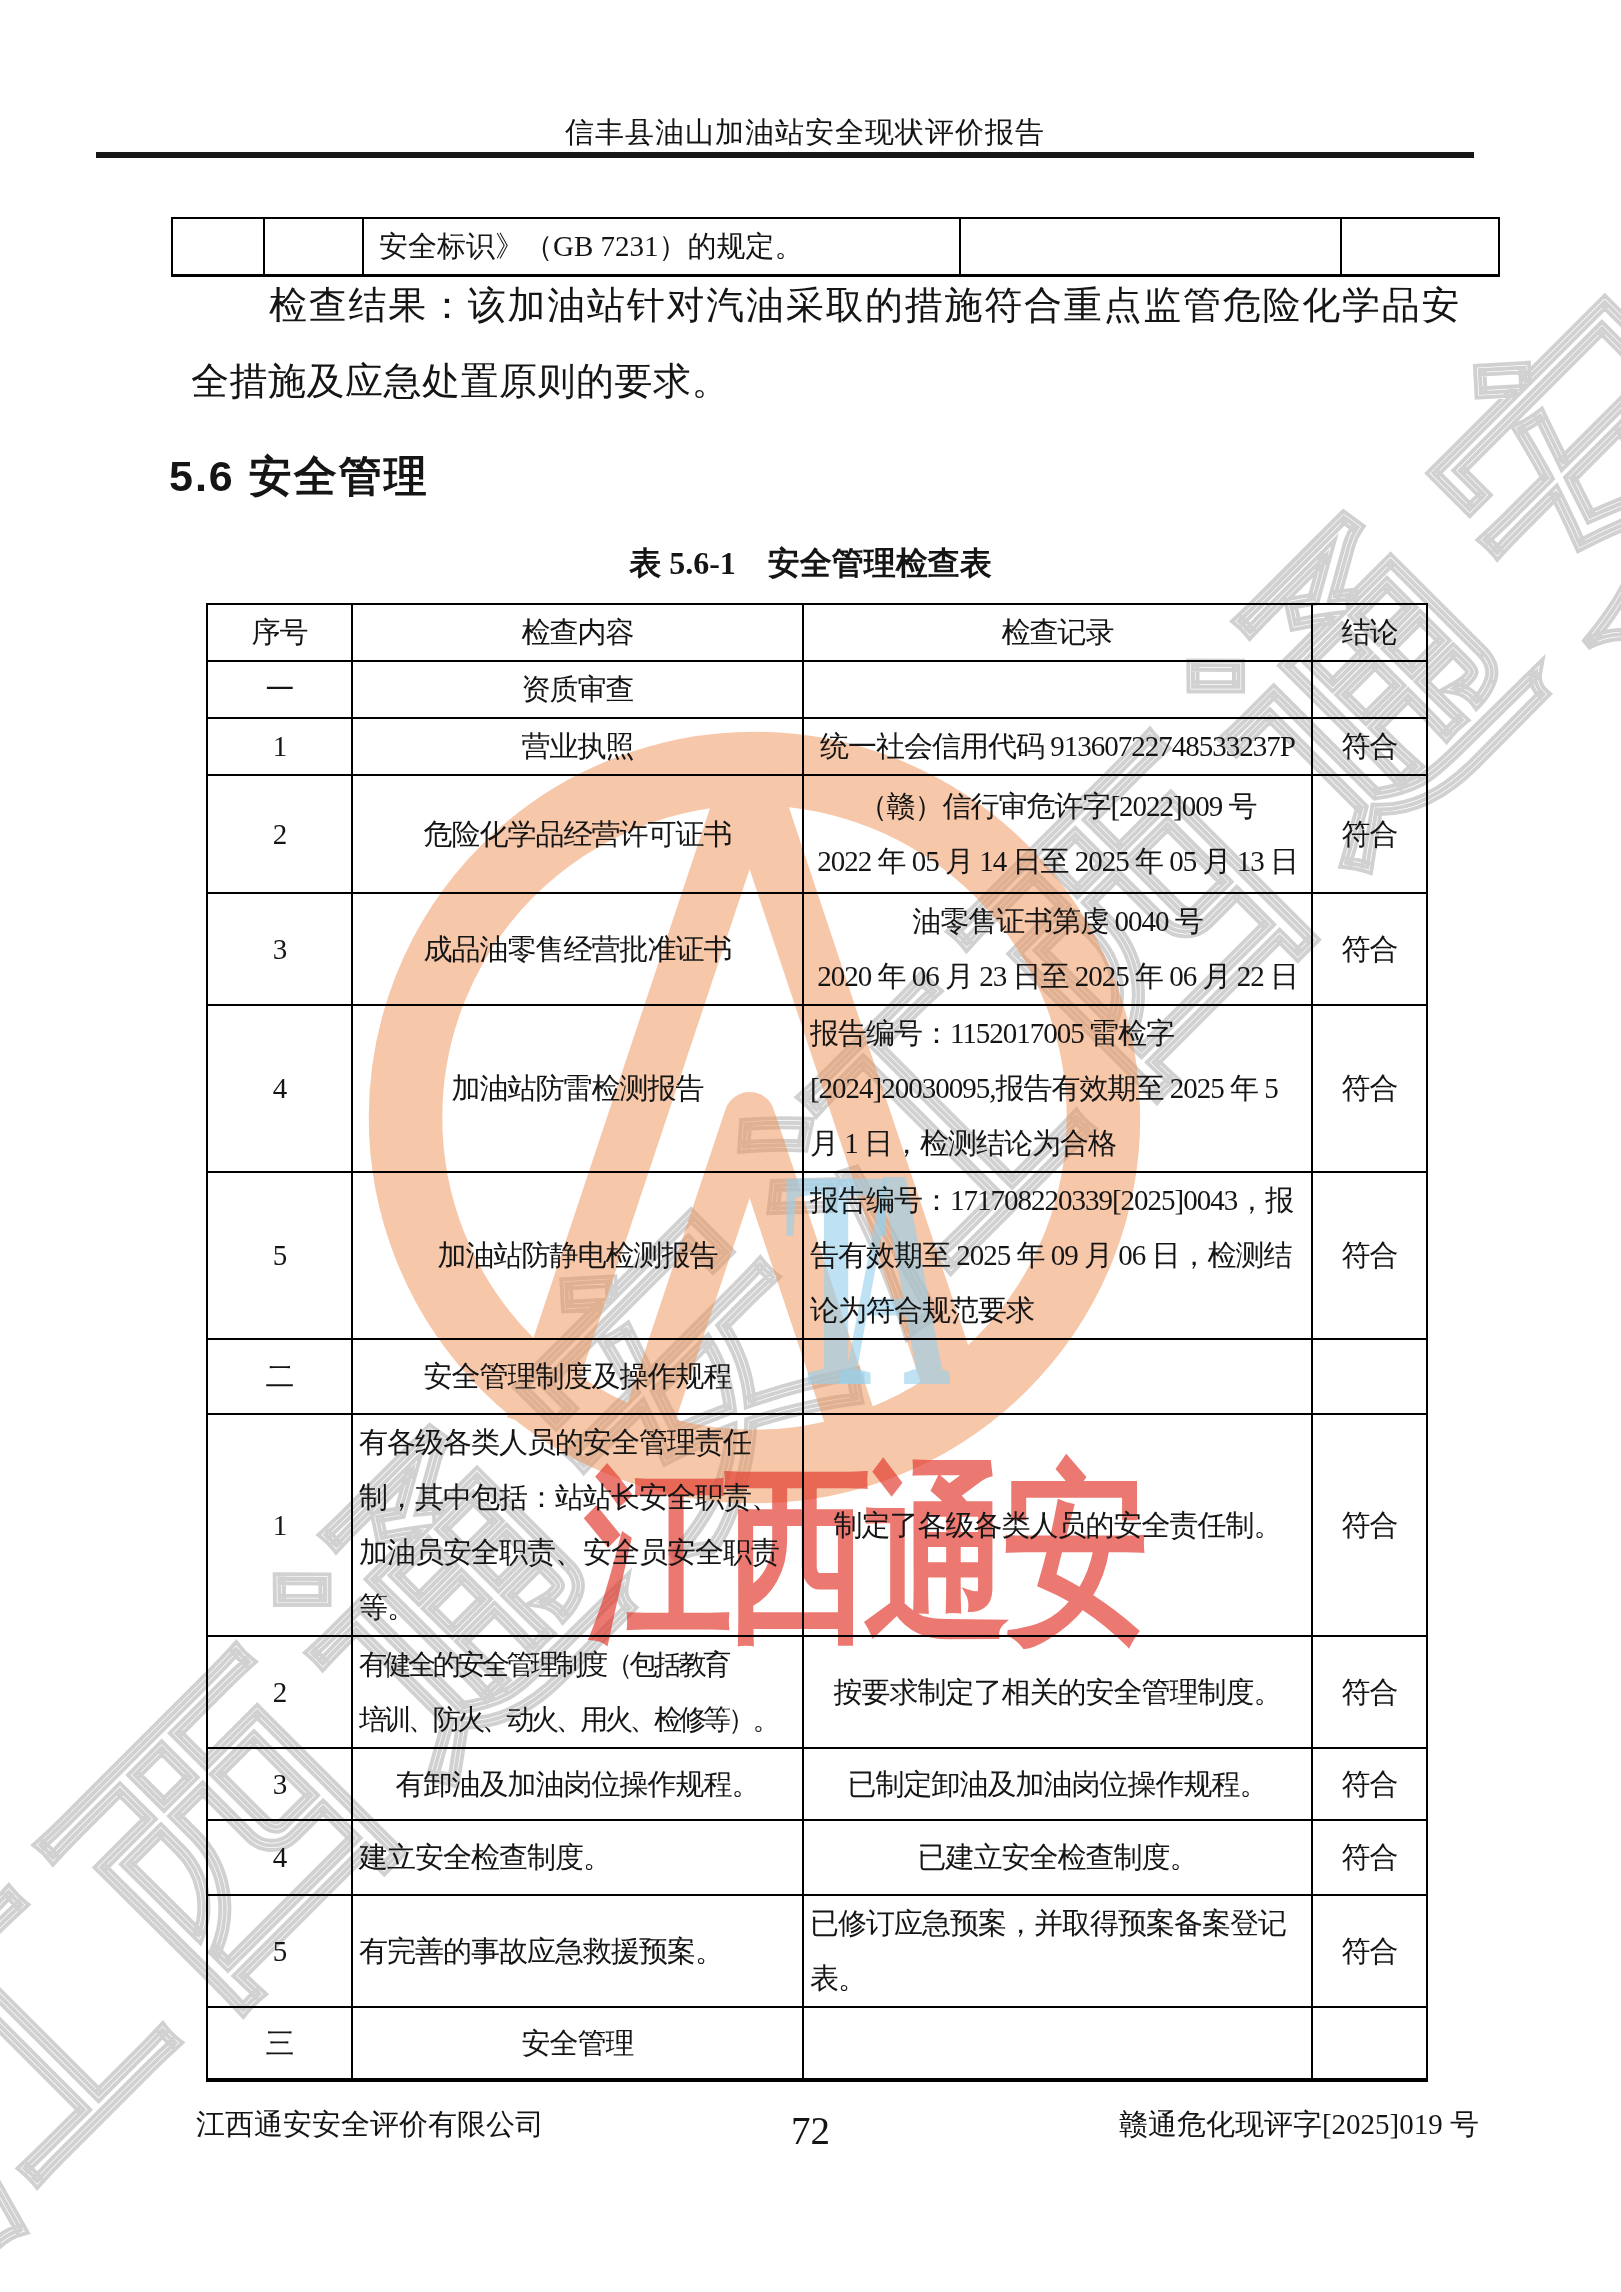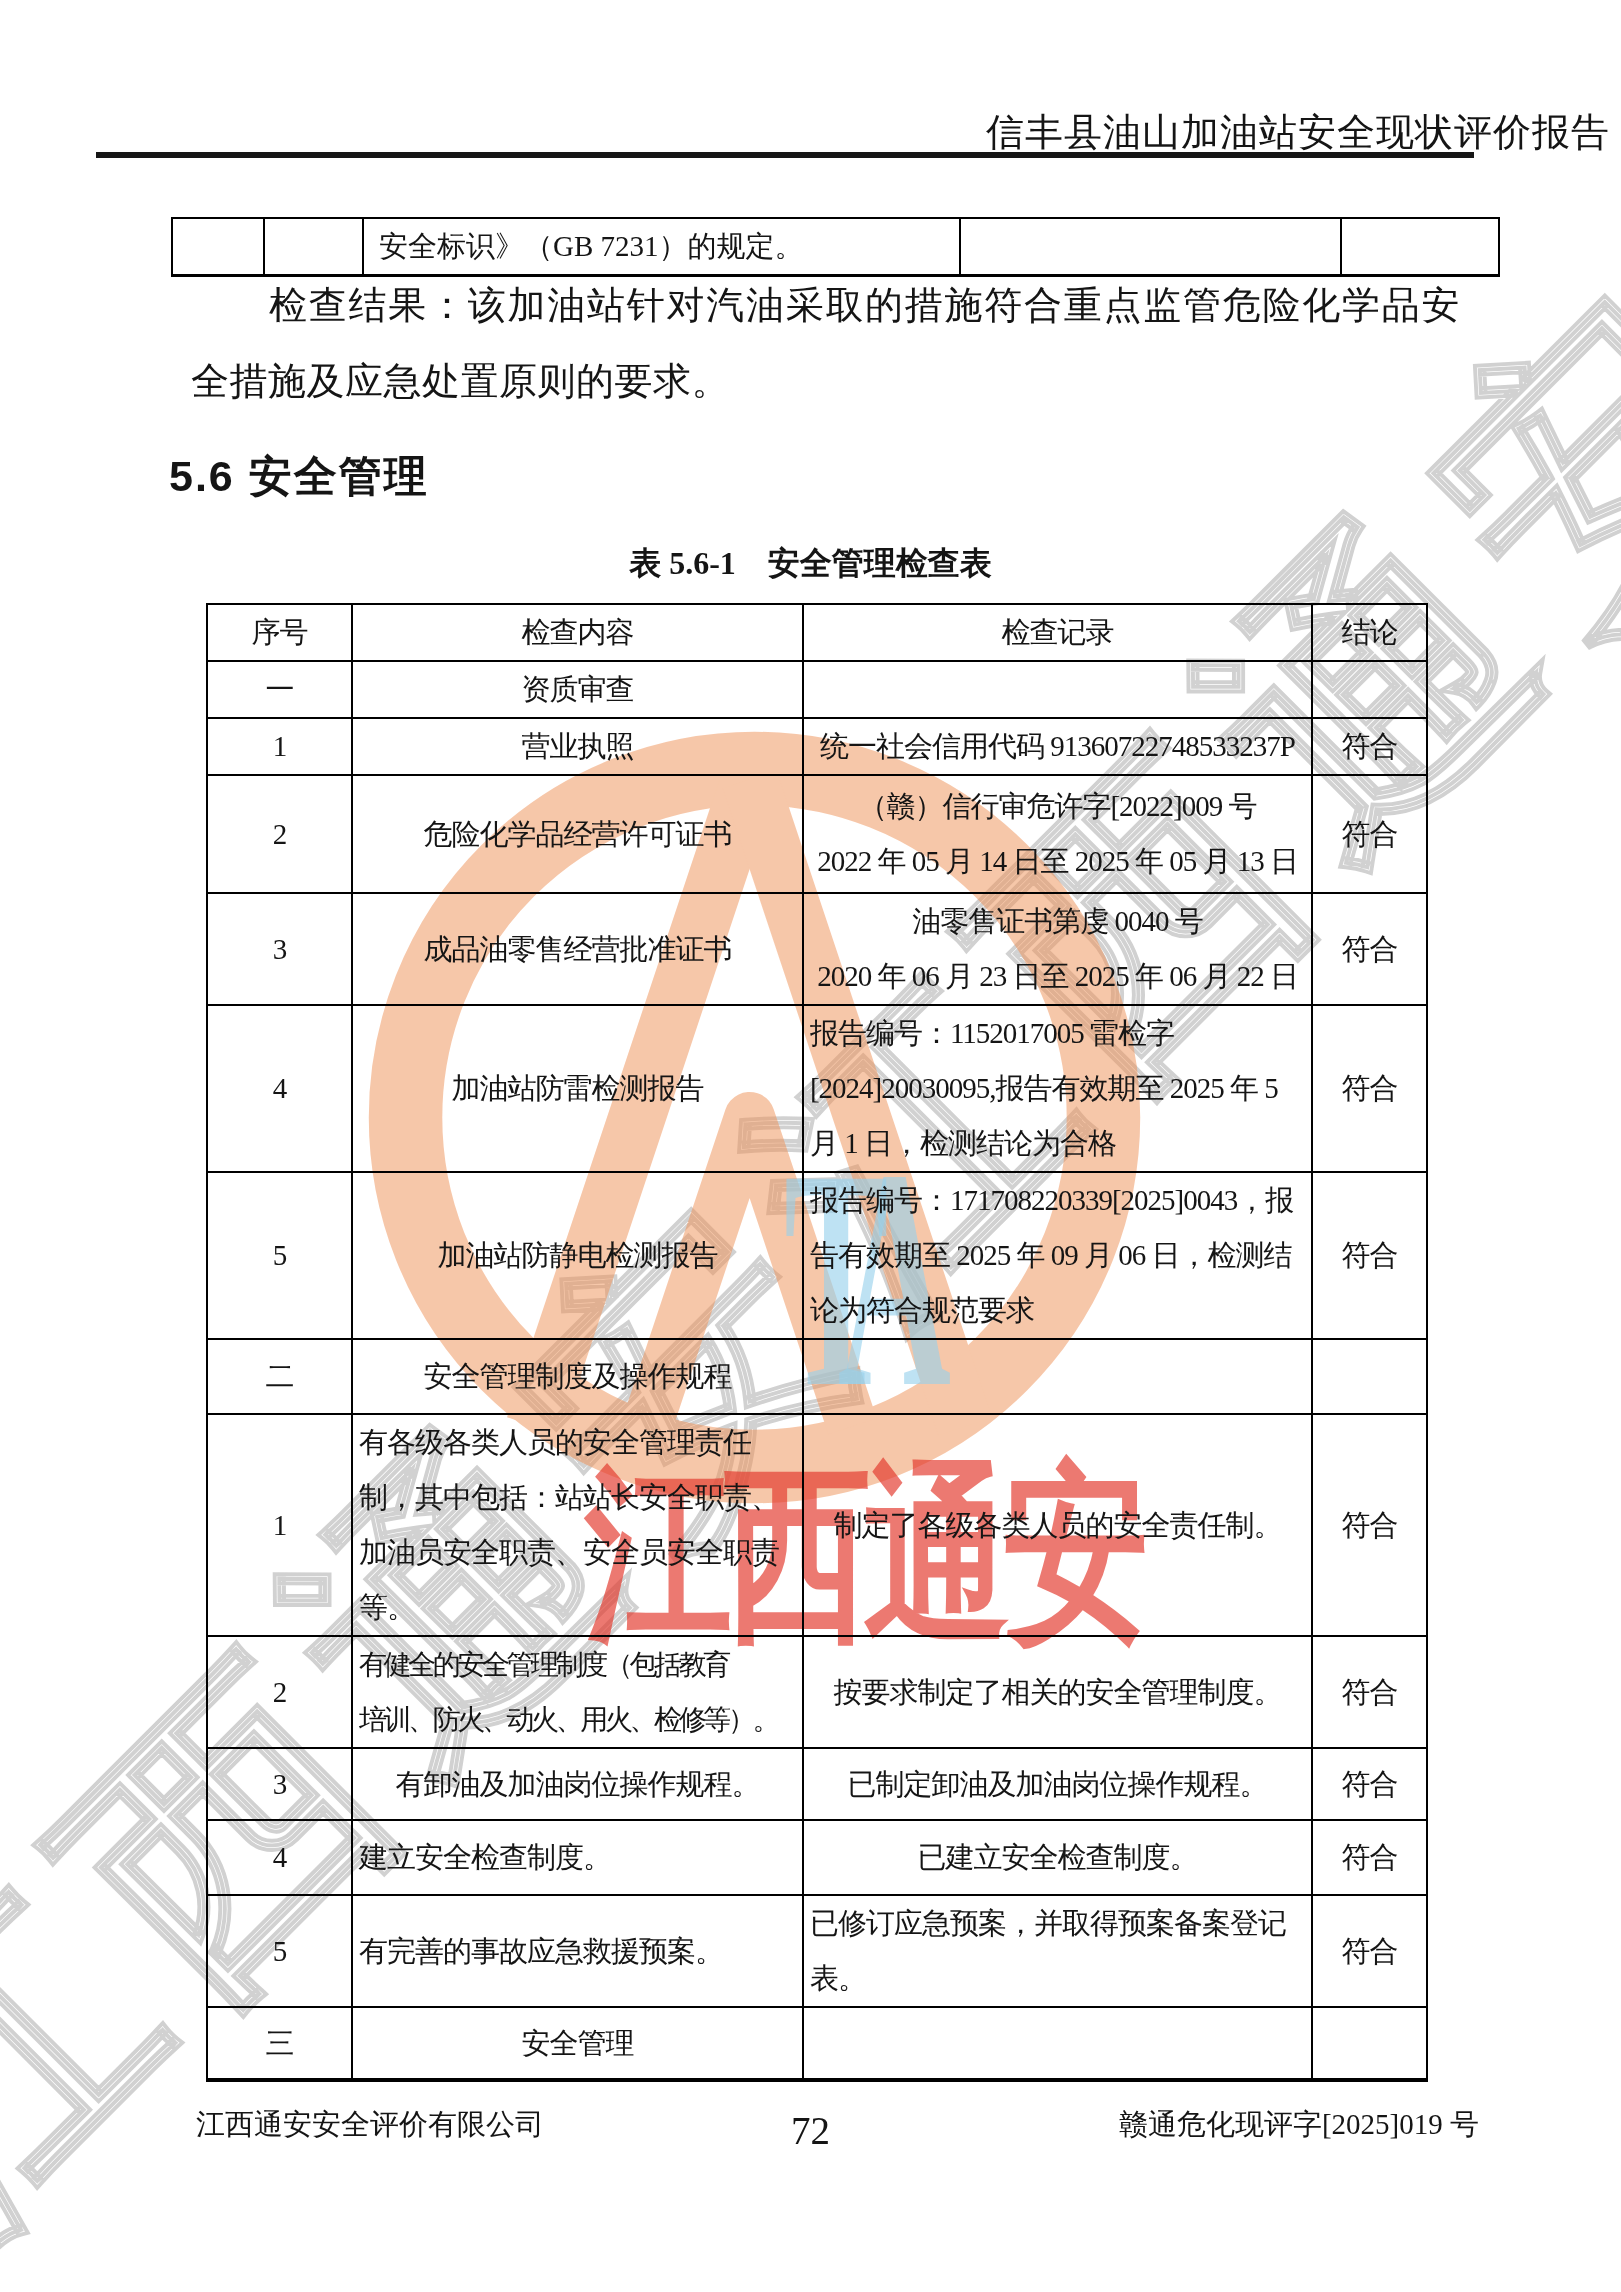--- a/index.html
+++ b/index.html
@@ -33,21 +33,21 @@
     position:absolute;left:585px;top:1460px;
     font-family:"Liberation Serif",serif;font-weight:bold;
     font-size:147px;line-height:147px;letter-spacing:-7.8px;
     color:rgba(227,58,46,.68);
     transform:scaleY(1.3);transform-origin:top left;white-space:nowrap;
   }
   
   #content{position:absolute;inset:0;z-index:1;}
   .doc-title{
     position:absolute;left:0;right:11px;top:116px;
-    text-align:right;font-size:38px;line-height:33px;letter-spacing:1px;
+    text-align:center;font-size:29px;line-height:33px;letter-spacing:1px;
   }
   .header-rule{
     position:absolute;left:96px;top:152px;width:1378px;height:5.9px;
     background:#161616;
   }
   table{border-collapse:collapse;table-layout:fixed;}
   td,th{
     border:2px solid #000;
     padding:0 5.9px;
     font-size:29px;line-height:55px;

